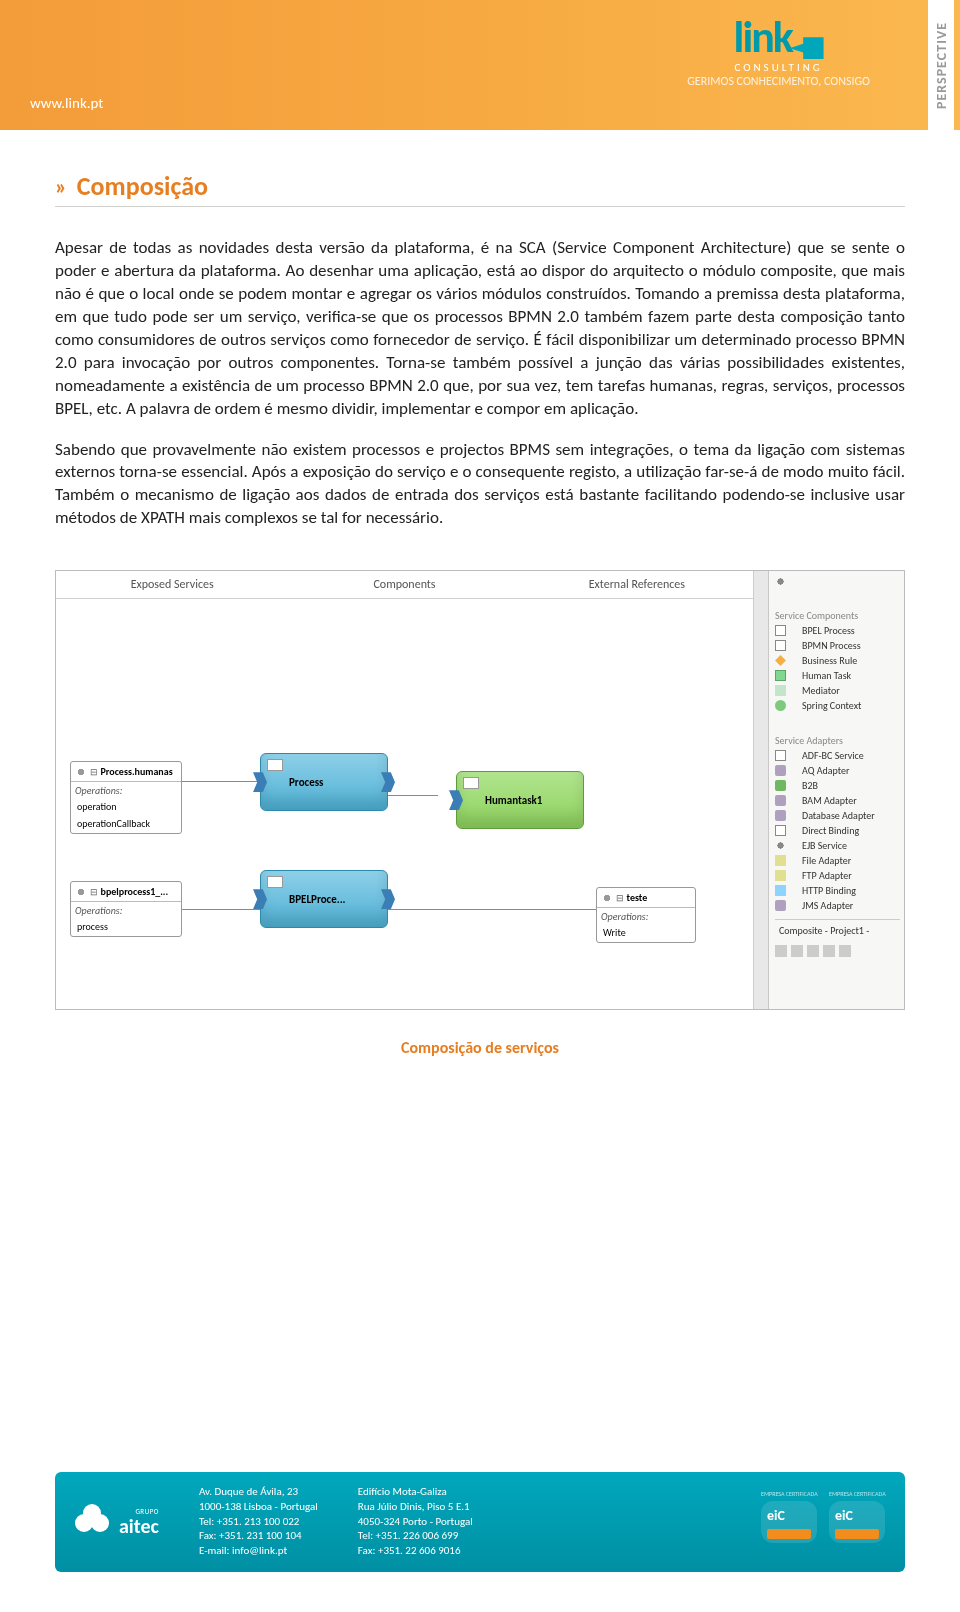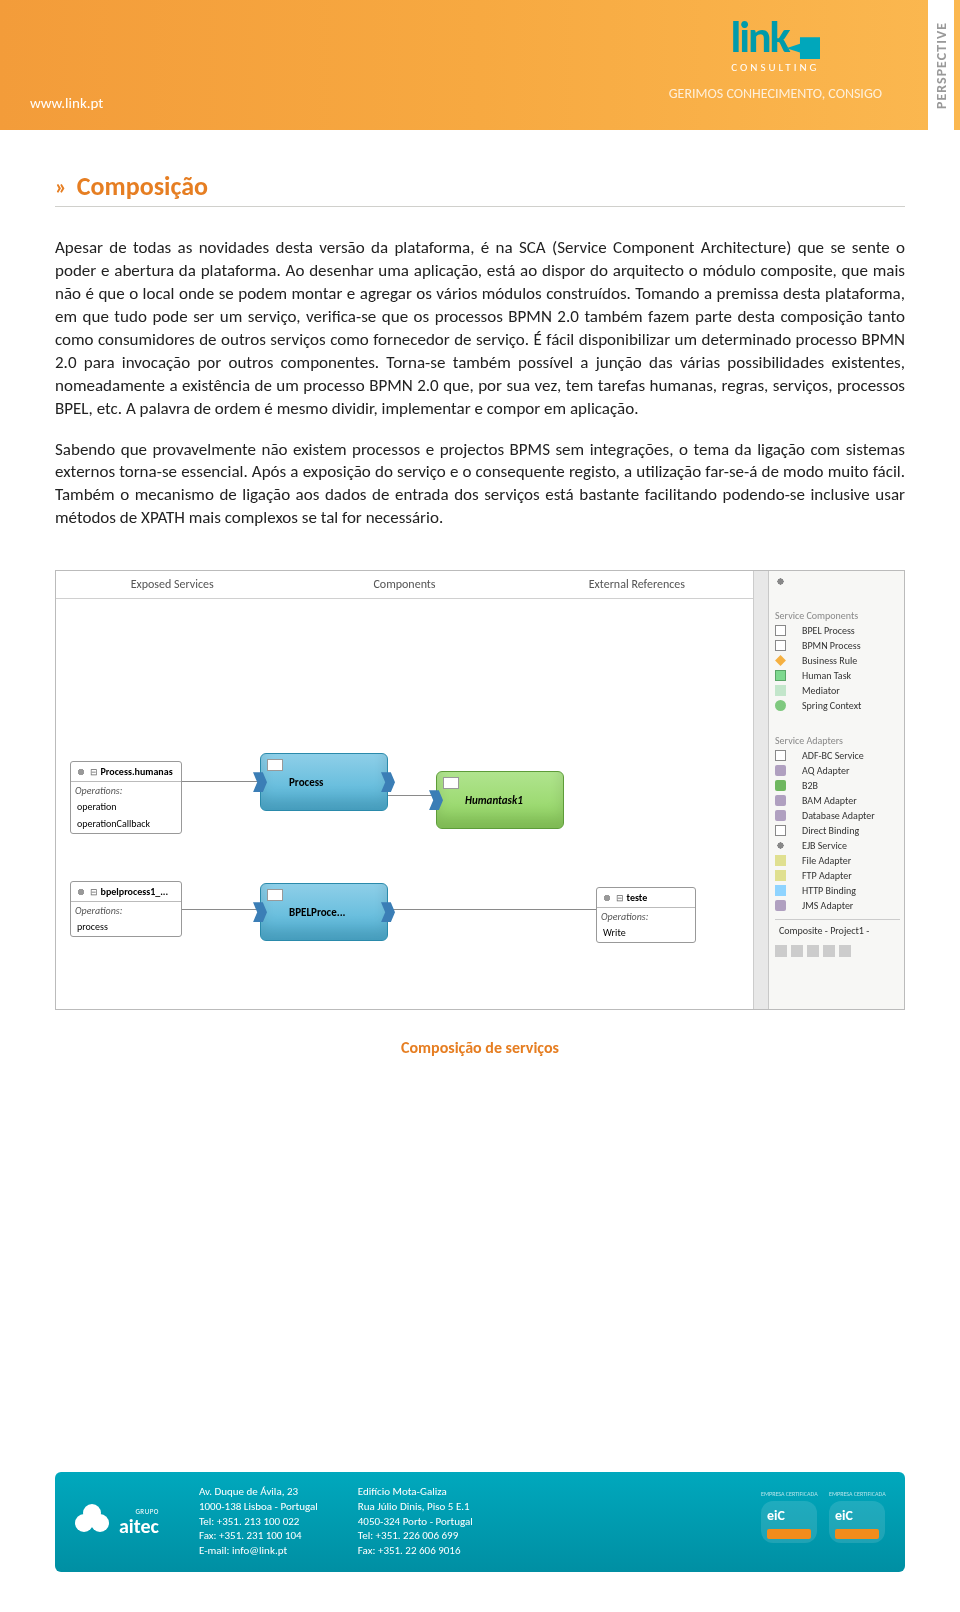--- a/index.html
+++ b/index.html
@@ -20,21 +20,21 @@
     align-items: flex-end;
     padding: 0 30px 18px 30px;
   }
   .header-banner .url {
     color: #fff;
     font-size: 15px;
     font-weight: 300;
   }
   .logo-block {
     position: absolute;
-    right: 78px;
+    right: 90px;
     top: 18px;
     text-align: center;
   }
   .logo-link {
     font-size: 44px;
     font-weight: 700;
     color: #009bab;
     letter-spacing: -2px;
     line-height: 0.9;
   }
@@ -47,24 +47,24 @@
     vertical-align: middle;
     margin-left: -6px;
   }
   .logo-sub {
     font-size: 11px;
     color: #fff;
     letter-spacing: 3px;
     margin-top: 2px;
   }
   .logo-tag {
-    font-size: 14px;
+    font-size: 12px;
     color: #fff;
     opacity: 0.8;
-    margin-top: 11px;
+    margin-top: 0;
   }
   .perspective-side {
     position: absolute;
     right: 6px;
     top: 0;
     width: 26px;
     height: 130px;
     background: #fff;
     display: flex;
     align-items: center;
@@ -301,27 +301,27 @@
           <div class="sb-op">process</div>
         </div>
 
         <div class="comp-box comp-blue" style="left:204px; top:182px;">
           <span class="cicon"></span>
           <span class="cport" style="left:-8px; top:18px;"></span>
           <span class="cport" style="right:-8px; top:18px;"></span>
           <span>Process</span>
         </div>
 
-        <div class="comp-box comp-green" style="left:380px; top:200px;font-style:italic;">
+        <div class="comp-box comp-green" style="left:400px; top:200px;">
           <span class="cicon"></span>
           <span class="cport" style="left:-8px; top:18px;"></span>
           <span>Humantask1</span>
         </div>
 
-        <div class="comp-box comp-blue" style="left:204px; top:312px;">
+        <div class="comp-box comp-blue" style="left:204px; top:299px;">
           <span class="cicon"></span>
           <span class="cport" style="left:-8px; top:18px;"></span>
           <span class="cport" style="right:-8px; top:18px;"></span>
           <span>BPELProce...</span>
         </div>
 
         <div class="svc-box" style="left:540px; top:316px; width:100px;">
           <div class="sb-head">
               <span class="gear-mini"></span>
               <span class="toggle-mini">⊟</span>

